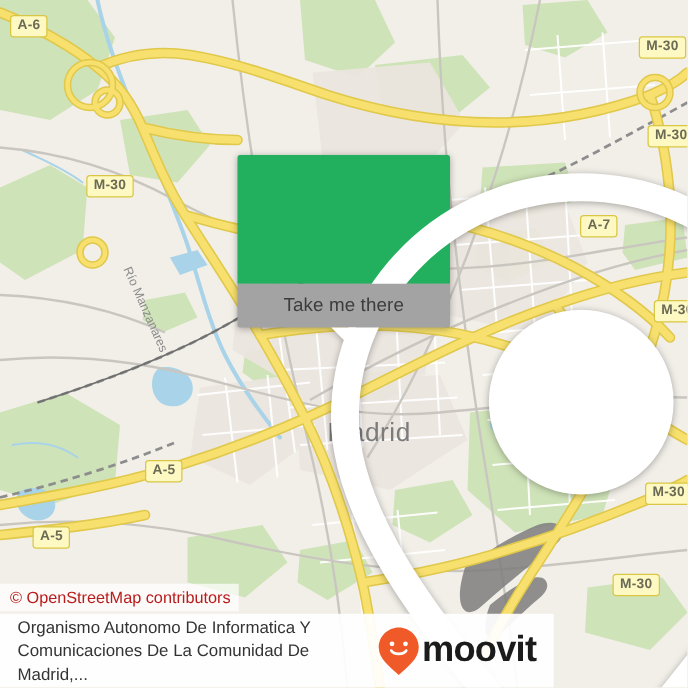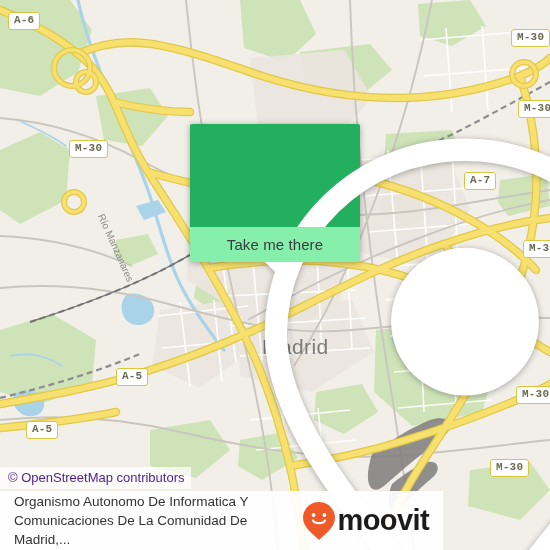--- a/index.html
+++ b/index.html
@@ -10,31 +10,31 @@
   }
   #root{position:relative;width:550px;height:550px;overflow:hidden;}
 
   
   .map{position:absolute;inset:0;background:#f2efe9;overflow:hidden;}
   .map svg{position:absolute;top:0;left:0;width:550px;height:550px;display:block;}
 
   
   .shield{
     position:absolute;
-    background:#ffffff;
+    background:#fef9c3;
     border:1px solid #d9c744;
     border-radius:3px;
     color:#6b6b55;
     font-weight:bold;
     font-size:11px;
     line-height:1;
     padding:2px 5px 3px 5px;
     letter-spacing:.2px;
     white-space:nowrap;
-    font-family:Liberation Mono, monospace;
+    font-family:Liberation Sans, sans-serif;
   }
 
   
   .city-label{
     position:absolute;
     color:#7b7b7b;
     font-size:21px;
     letter-spacing:.4px;
     white-space:nowrap;
     font-family:"Liberation Sans","DejaVu Sans",sans-serif;
@@ -55,21 +55,21 @@
     width:170px;
     filter:drop-shadow(0 1px 3px rgba(0,0,0,.32));
   }
   .callout-top{
     background:#22b05f;
     height:103px;
     display:flex;align-items:center;justify-content:center;
     border-radius:2px 2px 0 0;
   }
   .callout-bottom{
-    background:#86efac;
+    background:#a3a3a3;
     height:35px;
     display:flex;align-items:center;justify-content:center;
     border-radius:0 0 2px 2px;
     position:relative;
   }
   .callout-label{
     color:#3c3c3c;
     font-size:15px;
     letter-spacing:.1px;
   }
@@ -82,21 +82,21 @@
     border-top:10px solid #ffffff;
   }
   .pin-svg{display:block;}
 
   
   .attribution{
     position:absolute;
     left:0;top:467px;
     padding:3px 6px 4px 8px;
     background:rgba(255,255,255,.72);
-    color:#4c1d95;
+    color:#b91c1c;
     font-size:13px;
     line-height:15px;
     white-space:nowrap;
   }
 
   
   .footer{
     position:absolute;
     left:0;bottom:0;
     width:443px;height:59px;

